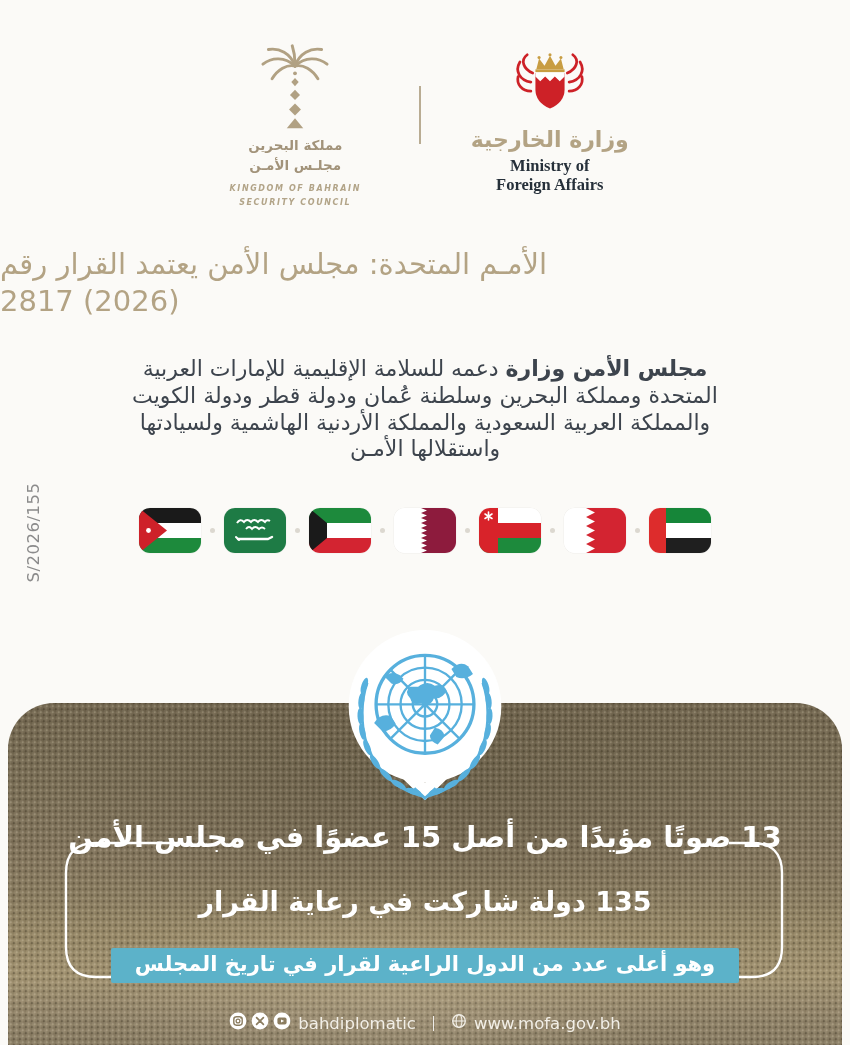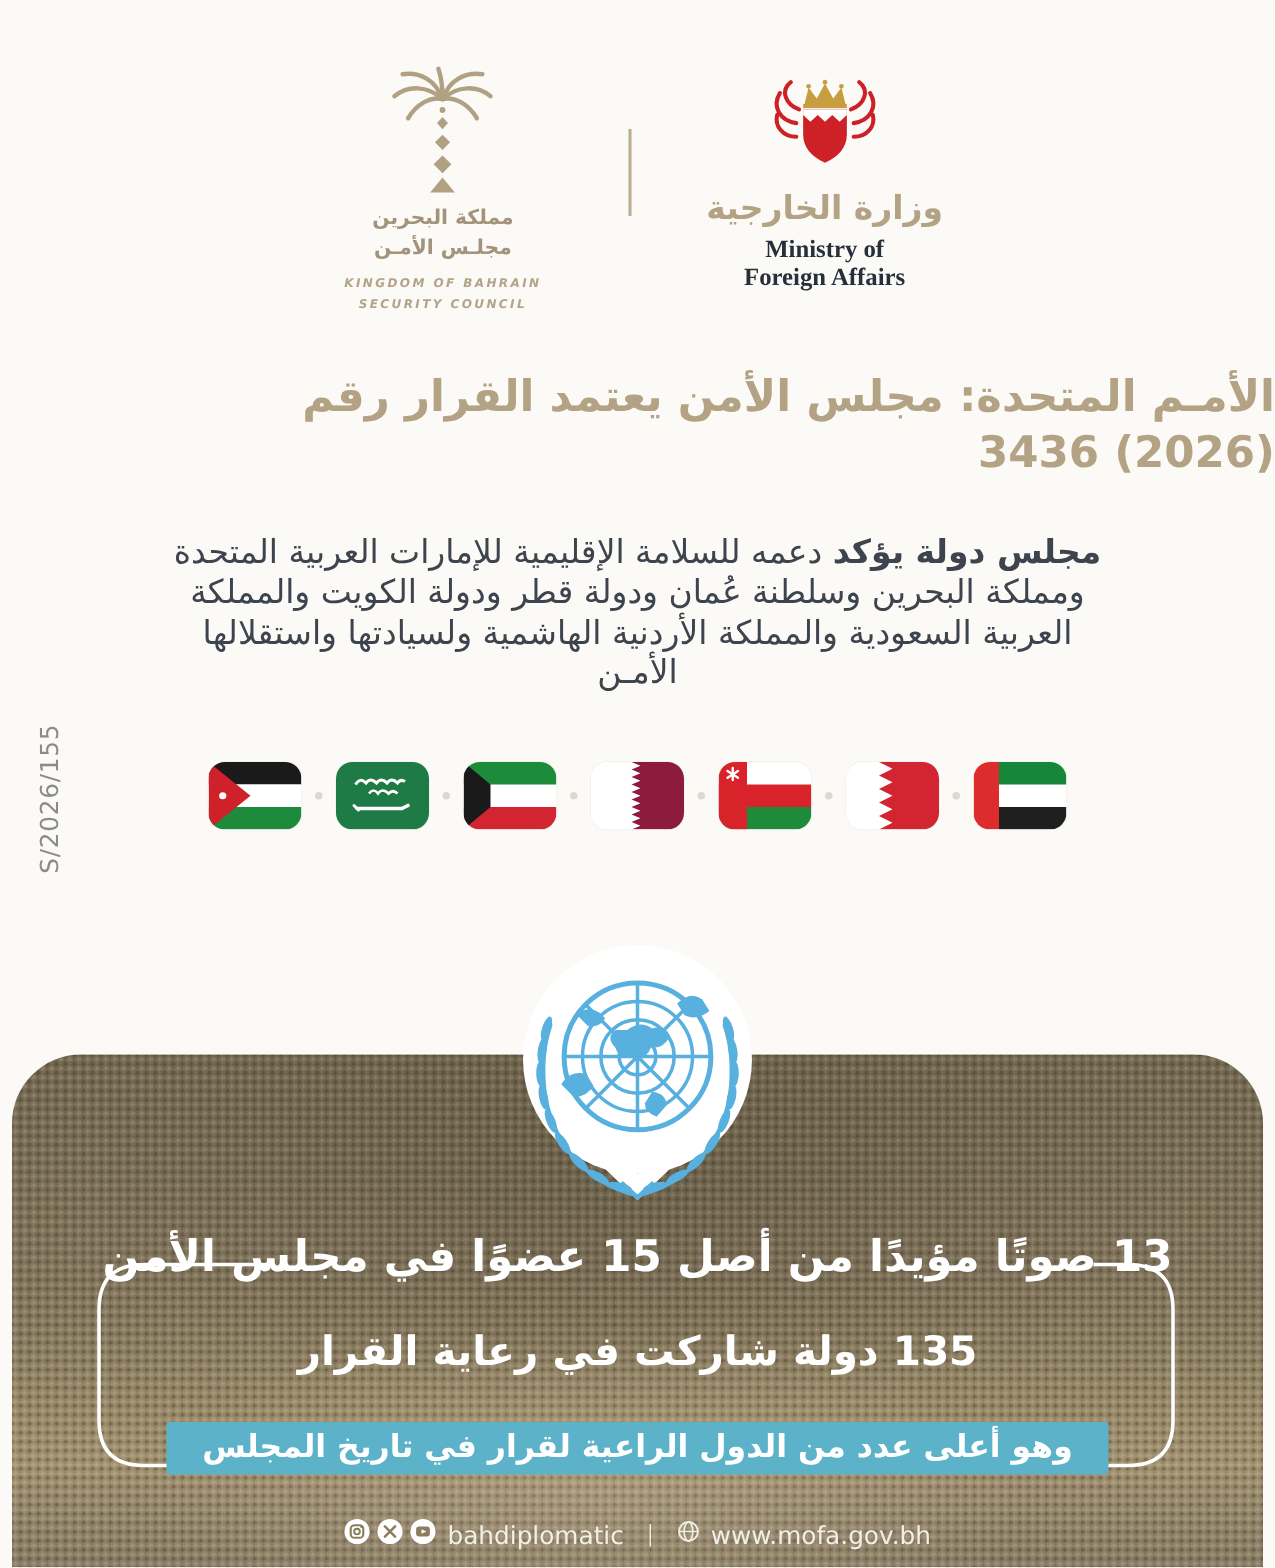--- a/index.html
+++ b/index.html
@@ -13,22 +13,22 @@
   .logo-col{display:flex;flex-direction:column;align-items:center;text-align:center;justify-content:center;}
   .left-logo{width:180px;}
   .right-logo{width:190px;}
   .logo-divider{width:1.5px;height:58px;background:#b9ac93;margin-top:42px;}
   .ar-logo-line{font-size:13.5px;font-weight:bold;color:#a2937a;line-height:1.45;}
   .en-logo-line{font-size:8px;font-weight:bold;letter-spacing:1.6px;color:#b2a488;line-height:1.7;margin-top:0;}
   .left-logo .en-block{margin-top:7px;font-style:italic;}
   .calligraphy{font-size:22px;font-weight:bold;color:#b3a384;margin-top:1px;}
   .ministry-en{font-family:"Liberation Serif","DejaVu Serif",serif;font-weight:600;font-size:16.5px;color:#26303a;line-height:1.18;margin-top:4px;}
   
-  .headline{position:absolute;top:246px;left:0;right:0;text-align:right;direction:rtl;
-    color:#b3a384;font-weight:bold;font-size:29px;line-height:1.28;}
+  .headline{position:absolute;top:246px;left:0;right:0;text-align:left;direction:rtl;
+    color:#b3a384;font-weight:normal;font-size:29px;line-height:1.28;}
   .headline .l2{direction:ltr;}
   
   .body-text{position:absolute;top:334px;left:115px;right:115px;direction:rtl;text-align:center;
     font-size:22px;color:#3d444d;line-height:1.22;}
   .body-text strong{font-weight:bold;}
   
   .flags-row{position:absolute;top:508px;left:0;right:0;display:flex;justify-content:center;align-items:center;gap:9px;}
   .flag{width:62px;height:45px;border-radius:11px;overflow:hidden;flex:0 0 auto;box-shadow:0 0 0 .5px rgba(0,0,0,.05);}
   .flag svg{display:block;}
   .flag-dot{width:5px;height:5px;border-radius:50%;background:#dcd8d0;flex:0 0 auto;}
@@ -133,24 +133,24 @@
       <div class="calligraphy">وزارة الخارجية</div>
       <div class="ministry-en">
         <div>Ministry of</div>
         <div>Foreign Affairs</div>
       </div>
     </div>
   </div>
 
   <div class="headline">
     <div class="l1">الأمـم المتحدة: مجلس الأمن يعتمد القرار رقم</div>
-    <div class="l2">3436 (2026)</div>
-  </div>
-
-  <p class="body-text"><strong>مجلس دولة يؤكد</strong><span> دعمه للسلامة الإقليمية للإمارات العربية المتحدة ومملكة البحرين وسلطنة عُمان ودولة قطر ودولة الكويت والمملكة العربية السعودية والمملكة الأردنية الهاشمية ولسيادتها واستقلالها الأمـن</span></p>
+    <div class="l2">2817 (2026)</div>
+  </div>
+
+  <p class="body-text"><strong>مجلس الأمن وزارة</strong><span> دعمه للسلامة الإقليمية للإمارات العربية المتحدة ومملكة البحرين وسلطنة عُمان ودولة قطر ودولة الكويت والمملكة العربية السعودية والمملكة الأردنية الهاشمية ولسيادتها واستقلالها الأمـن</span></p>
 
   <div class="flags-row">
     <div class="flag" title="Jordan">
       <svg width="62" height="45" viewBox="0 0 62 45">
         <rect width="62" height="15" fill="#1a1a1a"></rect>
           <rect y="15" width="62" height="15" fill="#fff"></rect>
         <rect y="30" width="62" height="15" fill="#1d8a3c"></rect>
         <polygon points="0,0 28,22.5 0,45" fill="#ce2129"></polygon>
           <circle cx="9.5" cy="22.5" r="2.4" fill="#fff"></circle>
       </svg>

